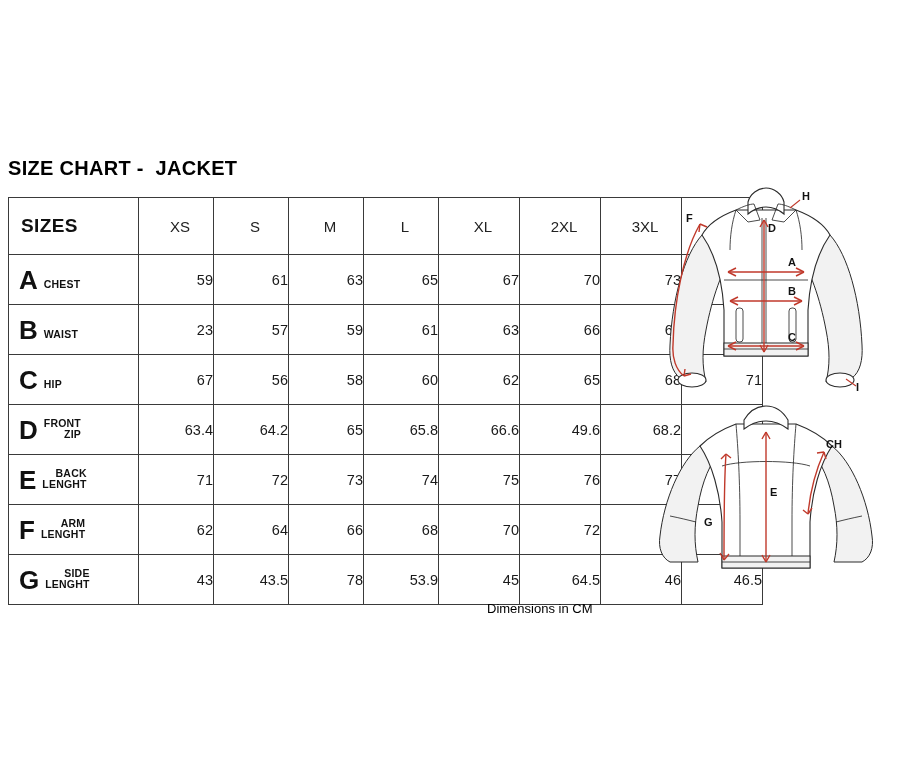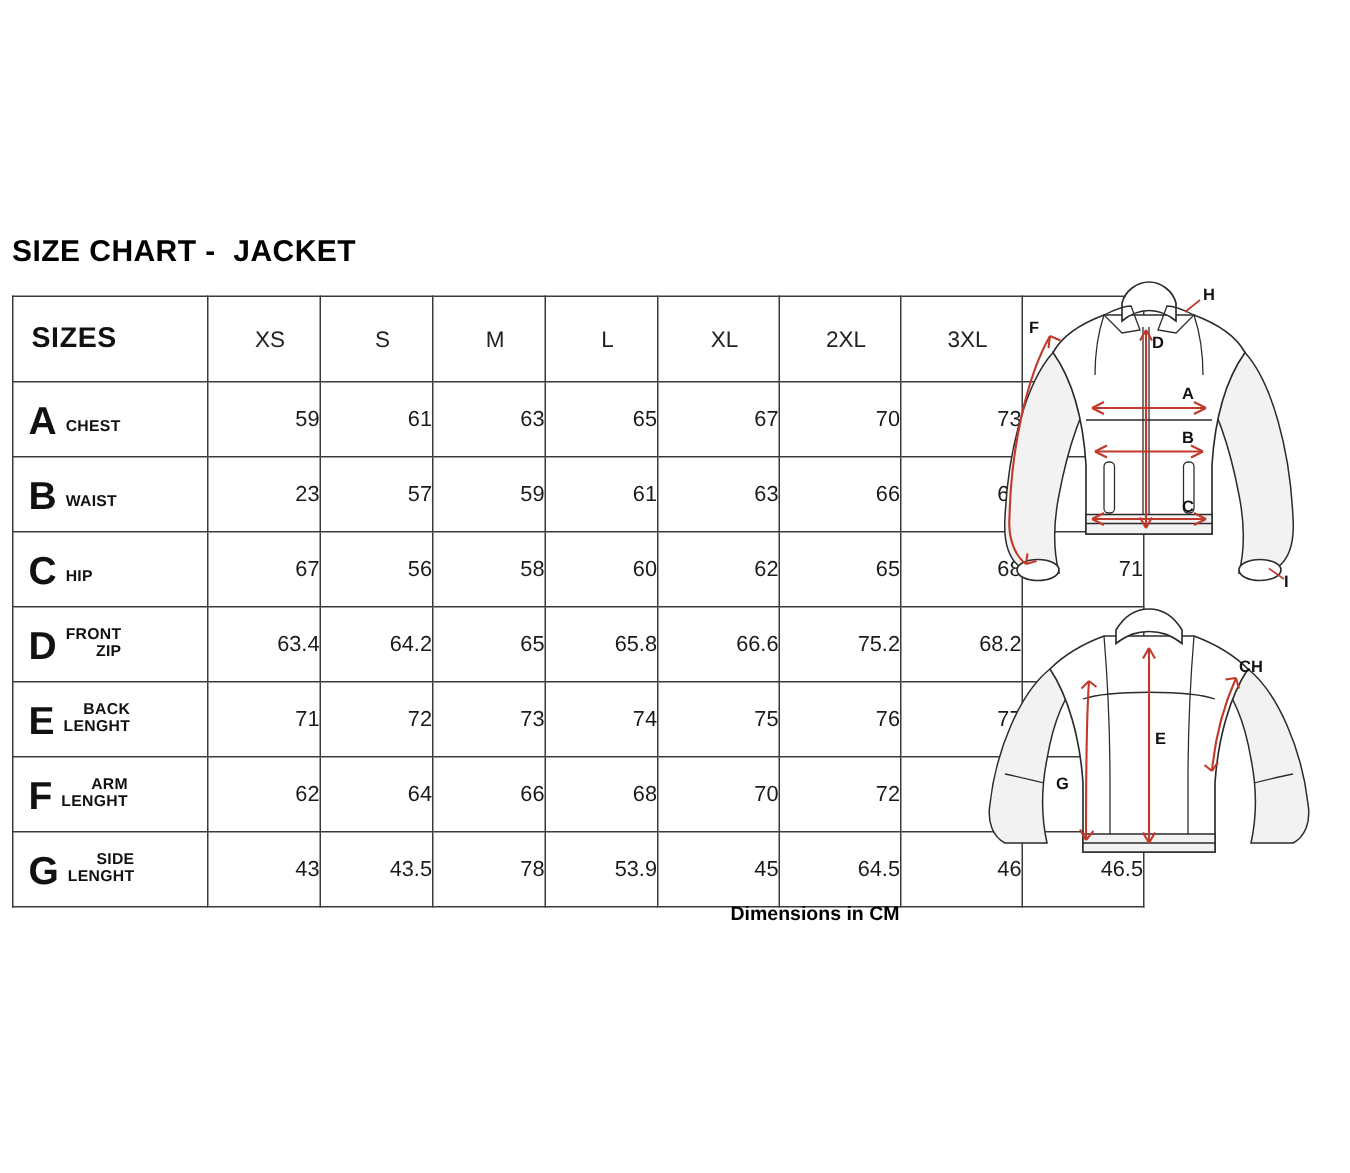--- a/index.html
+++ b/index.html
@@ -104,21 +104,21 @@
     text-align: right;
     padding-left: 8px !important;
   }
 
   
   #dimensions-note {
     position: absolute;
     left: 487px;
     top: 601px;
     font-size: 13px;
-    font-weight: bold;
+    font-weight: normal;
     color: #000;
   }
 
   
   #illustration {
     position: absolute;
     left: 640px;
     top: 160px;
     width: 252px;
     height: 450px;
@@ -217,21 +217,21 @@
             <span class="label-letter">D</span>
             <span class="label-text">FRONT
 ZIP</span>
           </div>
         </td>
         <td class="val-cell">63.4</td>
         <td class="val-cell">64.2</td>
         <td class="val-cell">65</td>
         <td class="val-cell">65.8</td>
         <td class="val-cell">66.6</td>
-        <td class="val-cell">75.2</td>
+        <td class="val-cell">49.6</td>
         <td class="val-cell">68.2</td>
         <td class="val-cell">69</td>
       </tr>
 
       <tr>
         <td class="label-cell">
           <div class="label-inner">
             <span class="label-letter">E</span>
             <span class="label-text">BACK
 LENGHT</span>

